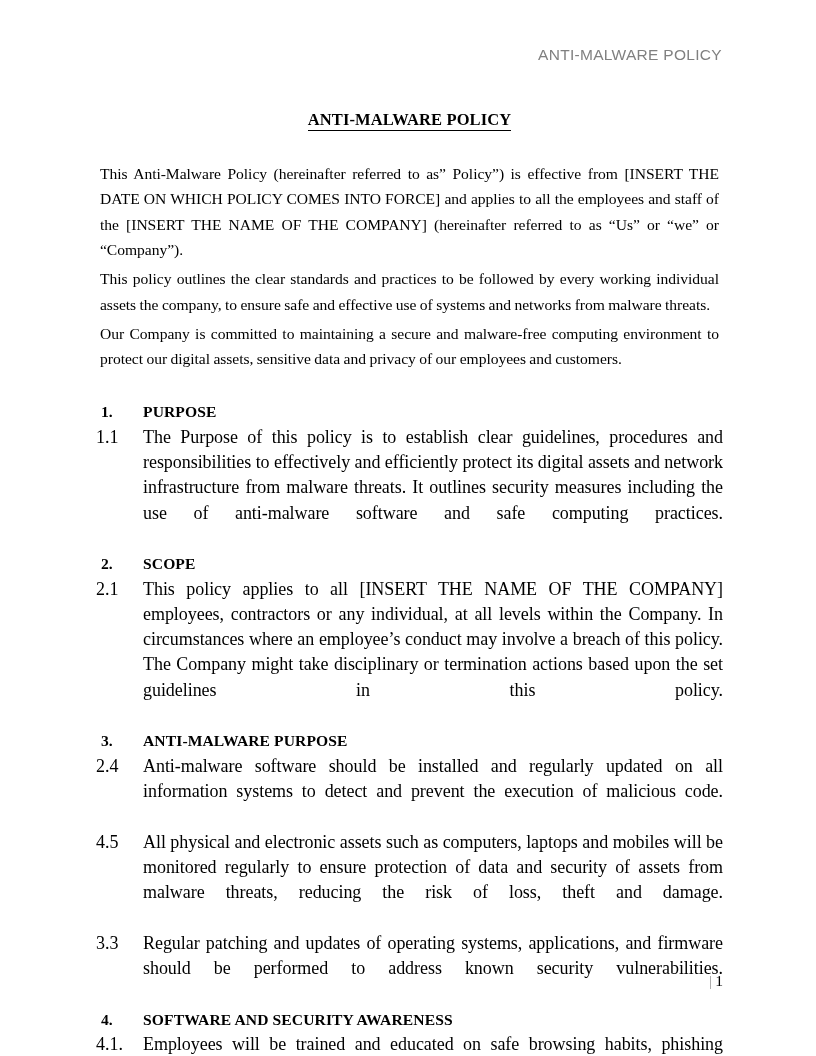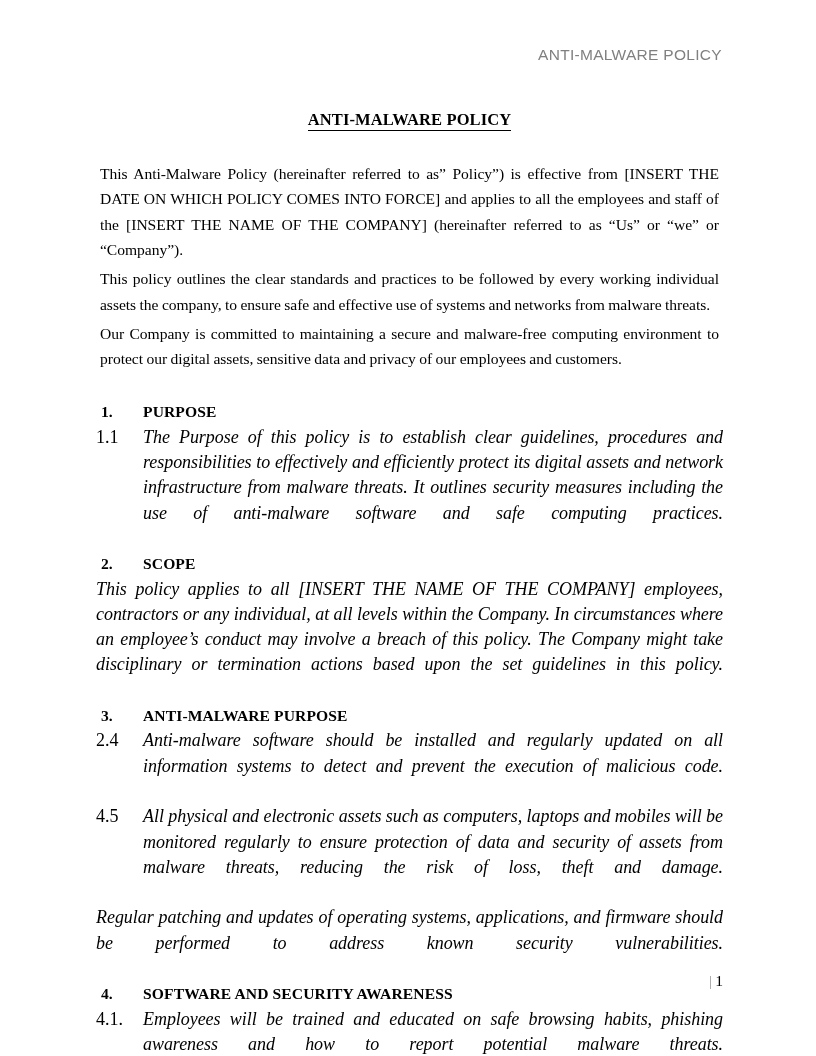--- a/index.html
+++ b/index.html
@@ -91,21 +91,20 @@
   .clause .num {
     width: 47px;
     flex: 0 0 47px;
     box-sizing: border-box;
   }
   .clause .body {
     flex: 1 1 auto;
     text-align: justify;
     letter-spacing: -0.05px;
     word-spacing: -0.4px;
-    font-style: italic;
   }
   .clause .body::after {
     content: "";
     display: inline-block;
     width: 100%;
   }
 
   
   .page-footer {
     position: absolute;
@@ -146,36 +145,38 @@
   <div class="clause">
     <span class="num">1.1</span>
     <span class="body">The Purpose of this policy is to establish clear guidelines, procedures and responsibilities to effectively and efficiently protect its digital assets and network infrastructure from malware threats. It outlines security measures including the use of anti-malware software and safe computing practices.</span>
   </div>
 
   <div class="section-heading">
     <span class="num">2.</span>
     <span class="label">SCOPE</span>
   </div>
   <div class="clause">
+    <span class="num">2.1</span>
     <span class="body">This policy applies to all [INSERT THE NAME OF THE COMPANY] employees, contractors or any individual, at all levels within the Company. In circumstances where an employee’s conduct may involve a breach of this policy. The Company might take disciplinary or termination actions based upon the set guidelines in this policy.</span>
   </div>
 
   <div class="section-heading">
     <span class="num">3.</span>
     <span class="label">ANTI-MALWARE PURPOSE</span>
   </div>
   <div class="clause">
     <span class="num">2.4</span>
     <span class="body">Anti-malware software should be installed and regularly updated on all information systems to detect and prevent the execution of malicious code.</span>
   </div>
   <div class="clause">
     <span class="num">4.5</span>
     <span class="body">All physical and electronic assets such as computers, laptops and mobiles will be monitored regularly to ensure protection of data and security of assets from malware threats, reducing the risk of loss, theft and damage.</span>
   </div>
   <div class="clause">
+    <span class="num">3.3</span>
     <span class="body">Regular patching and updates of operating systems, applications, and firmware should be performed to address known security vulnerabilities.</span>
   </div>
 
   <div class="section-heading">
     <span class="num">4.</span>
     <span class="label">SOFTWARE AND SECURITY AWARENESS</span>
   </div>
   <div class="clause">
     <span class="num">4.1.</span>
     <span class="body">Employees will be trained and educated on safe browsing habits, phishing awareness and how to report potential malware threats.</span>

